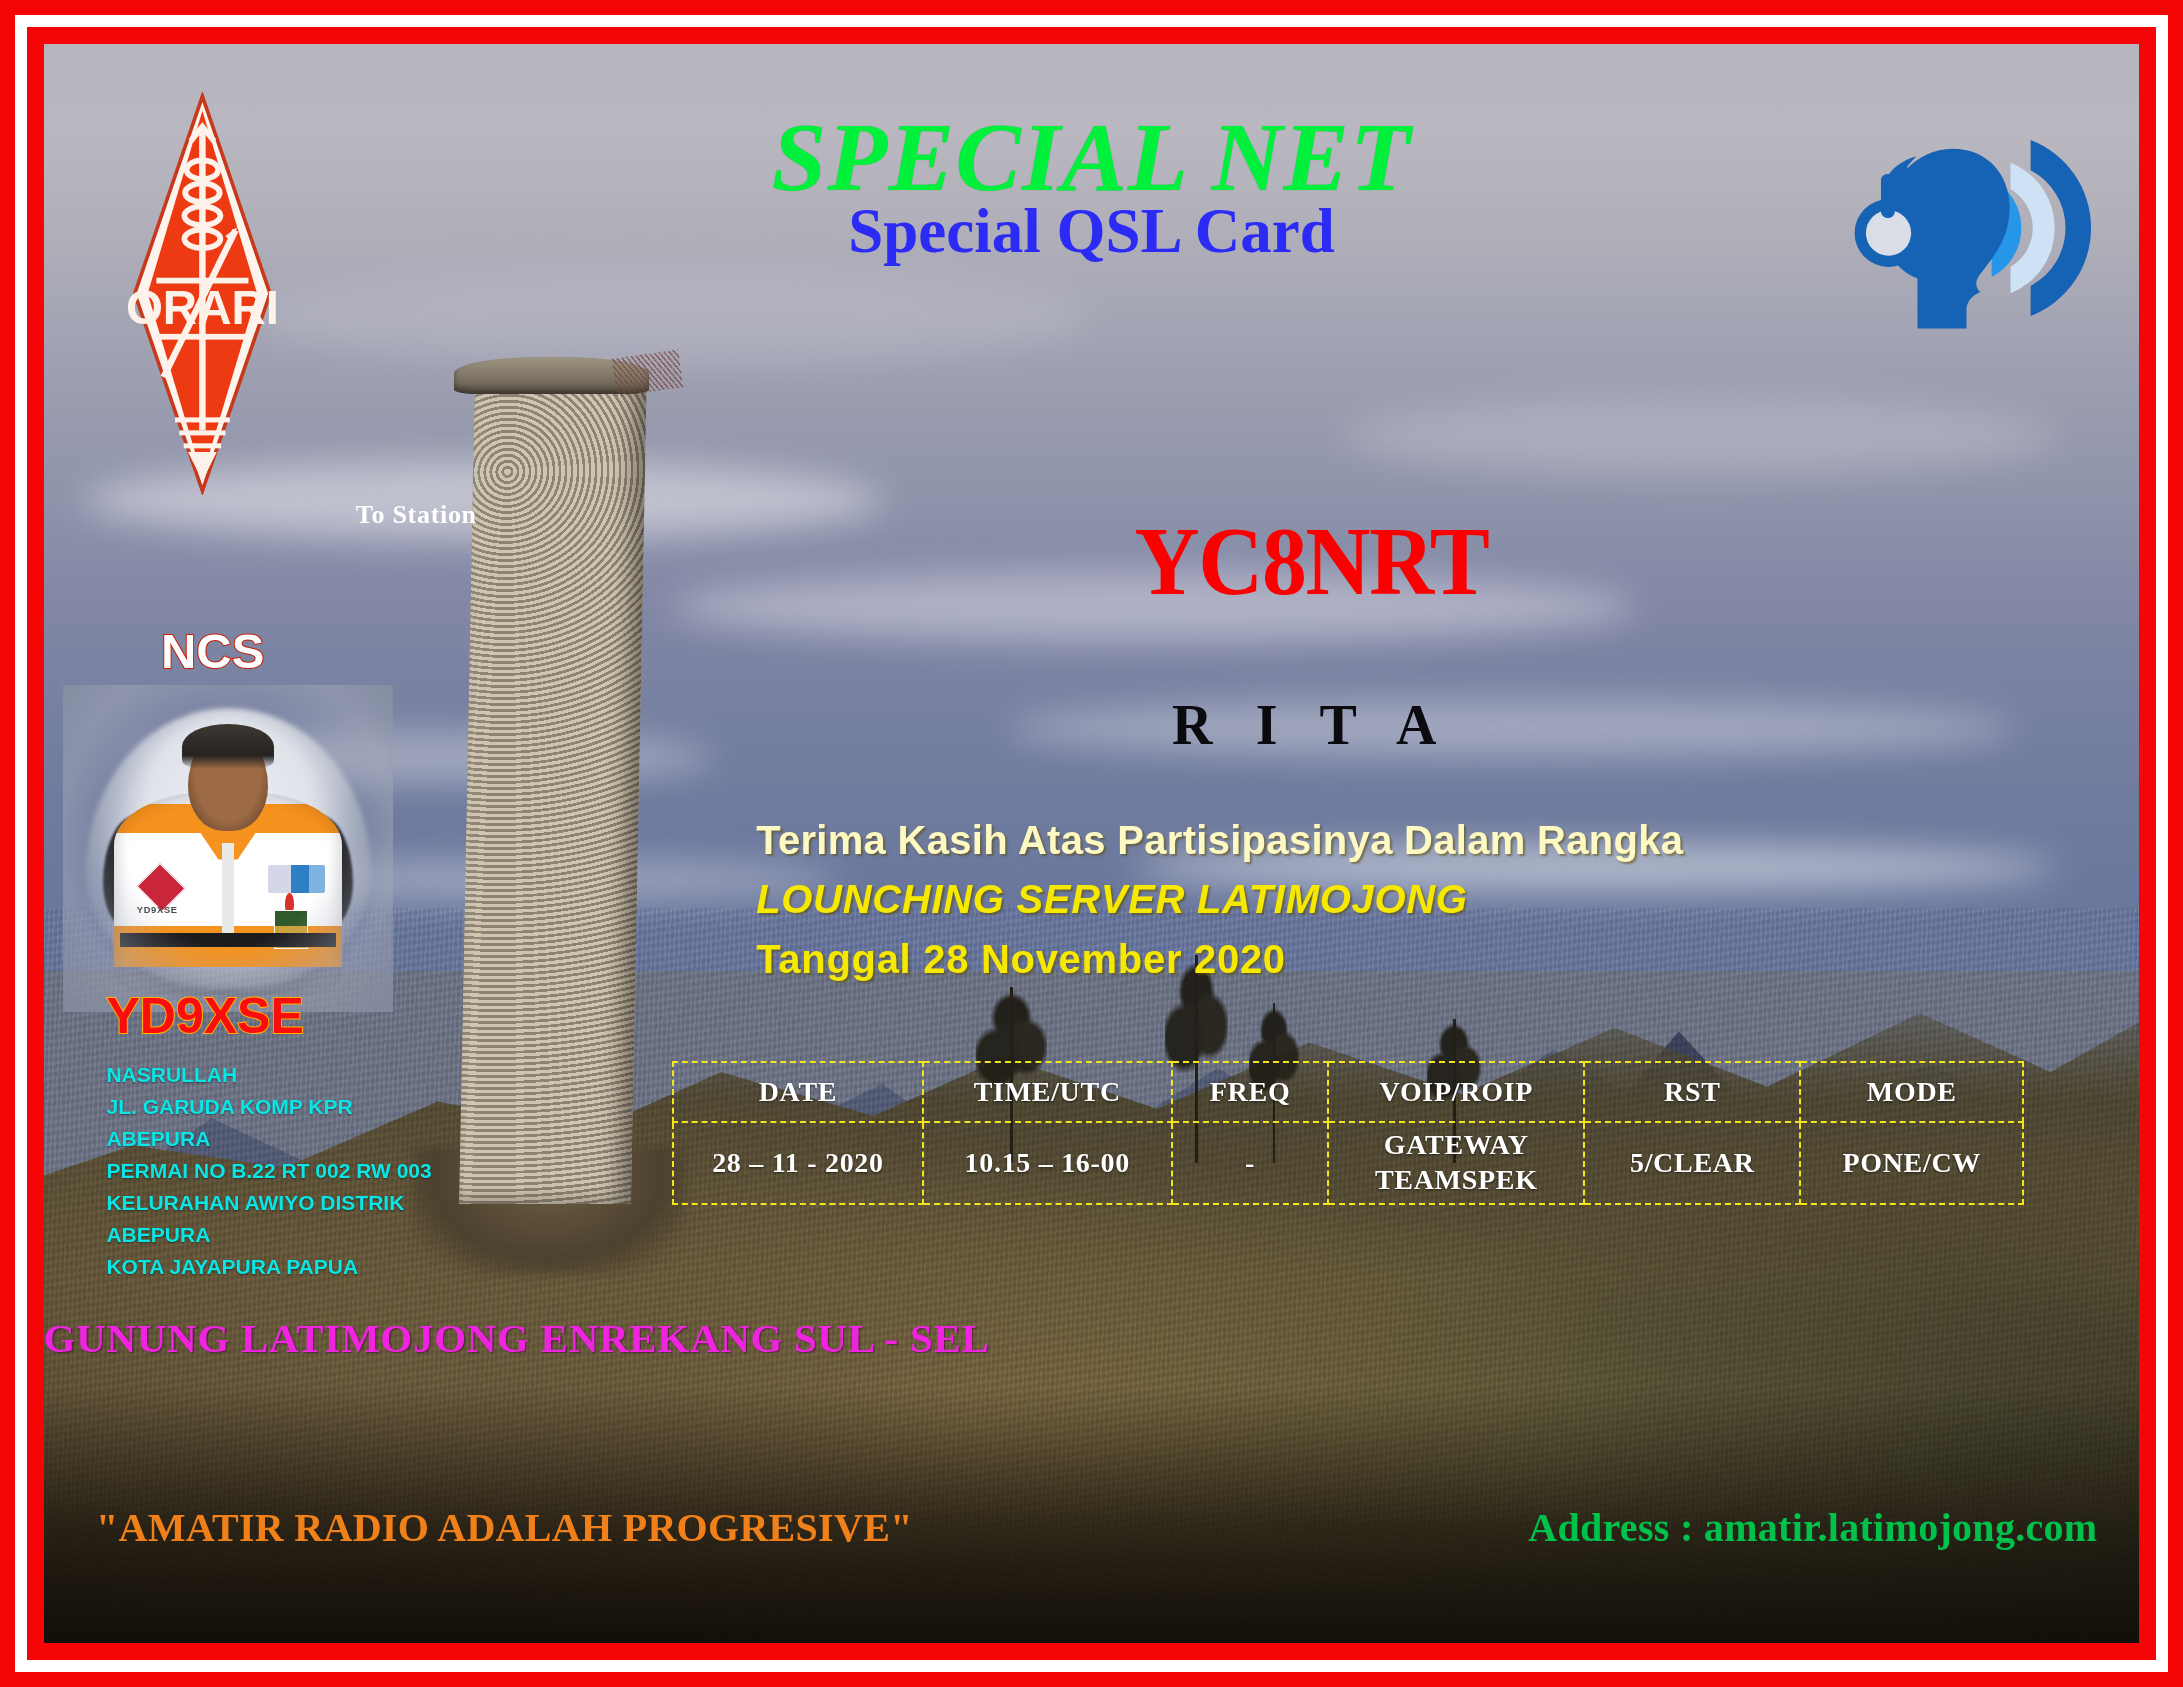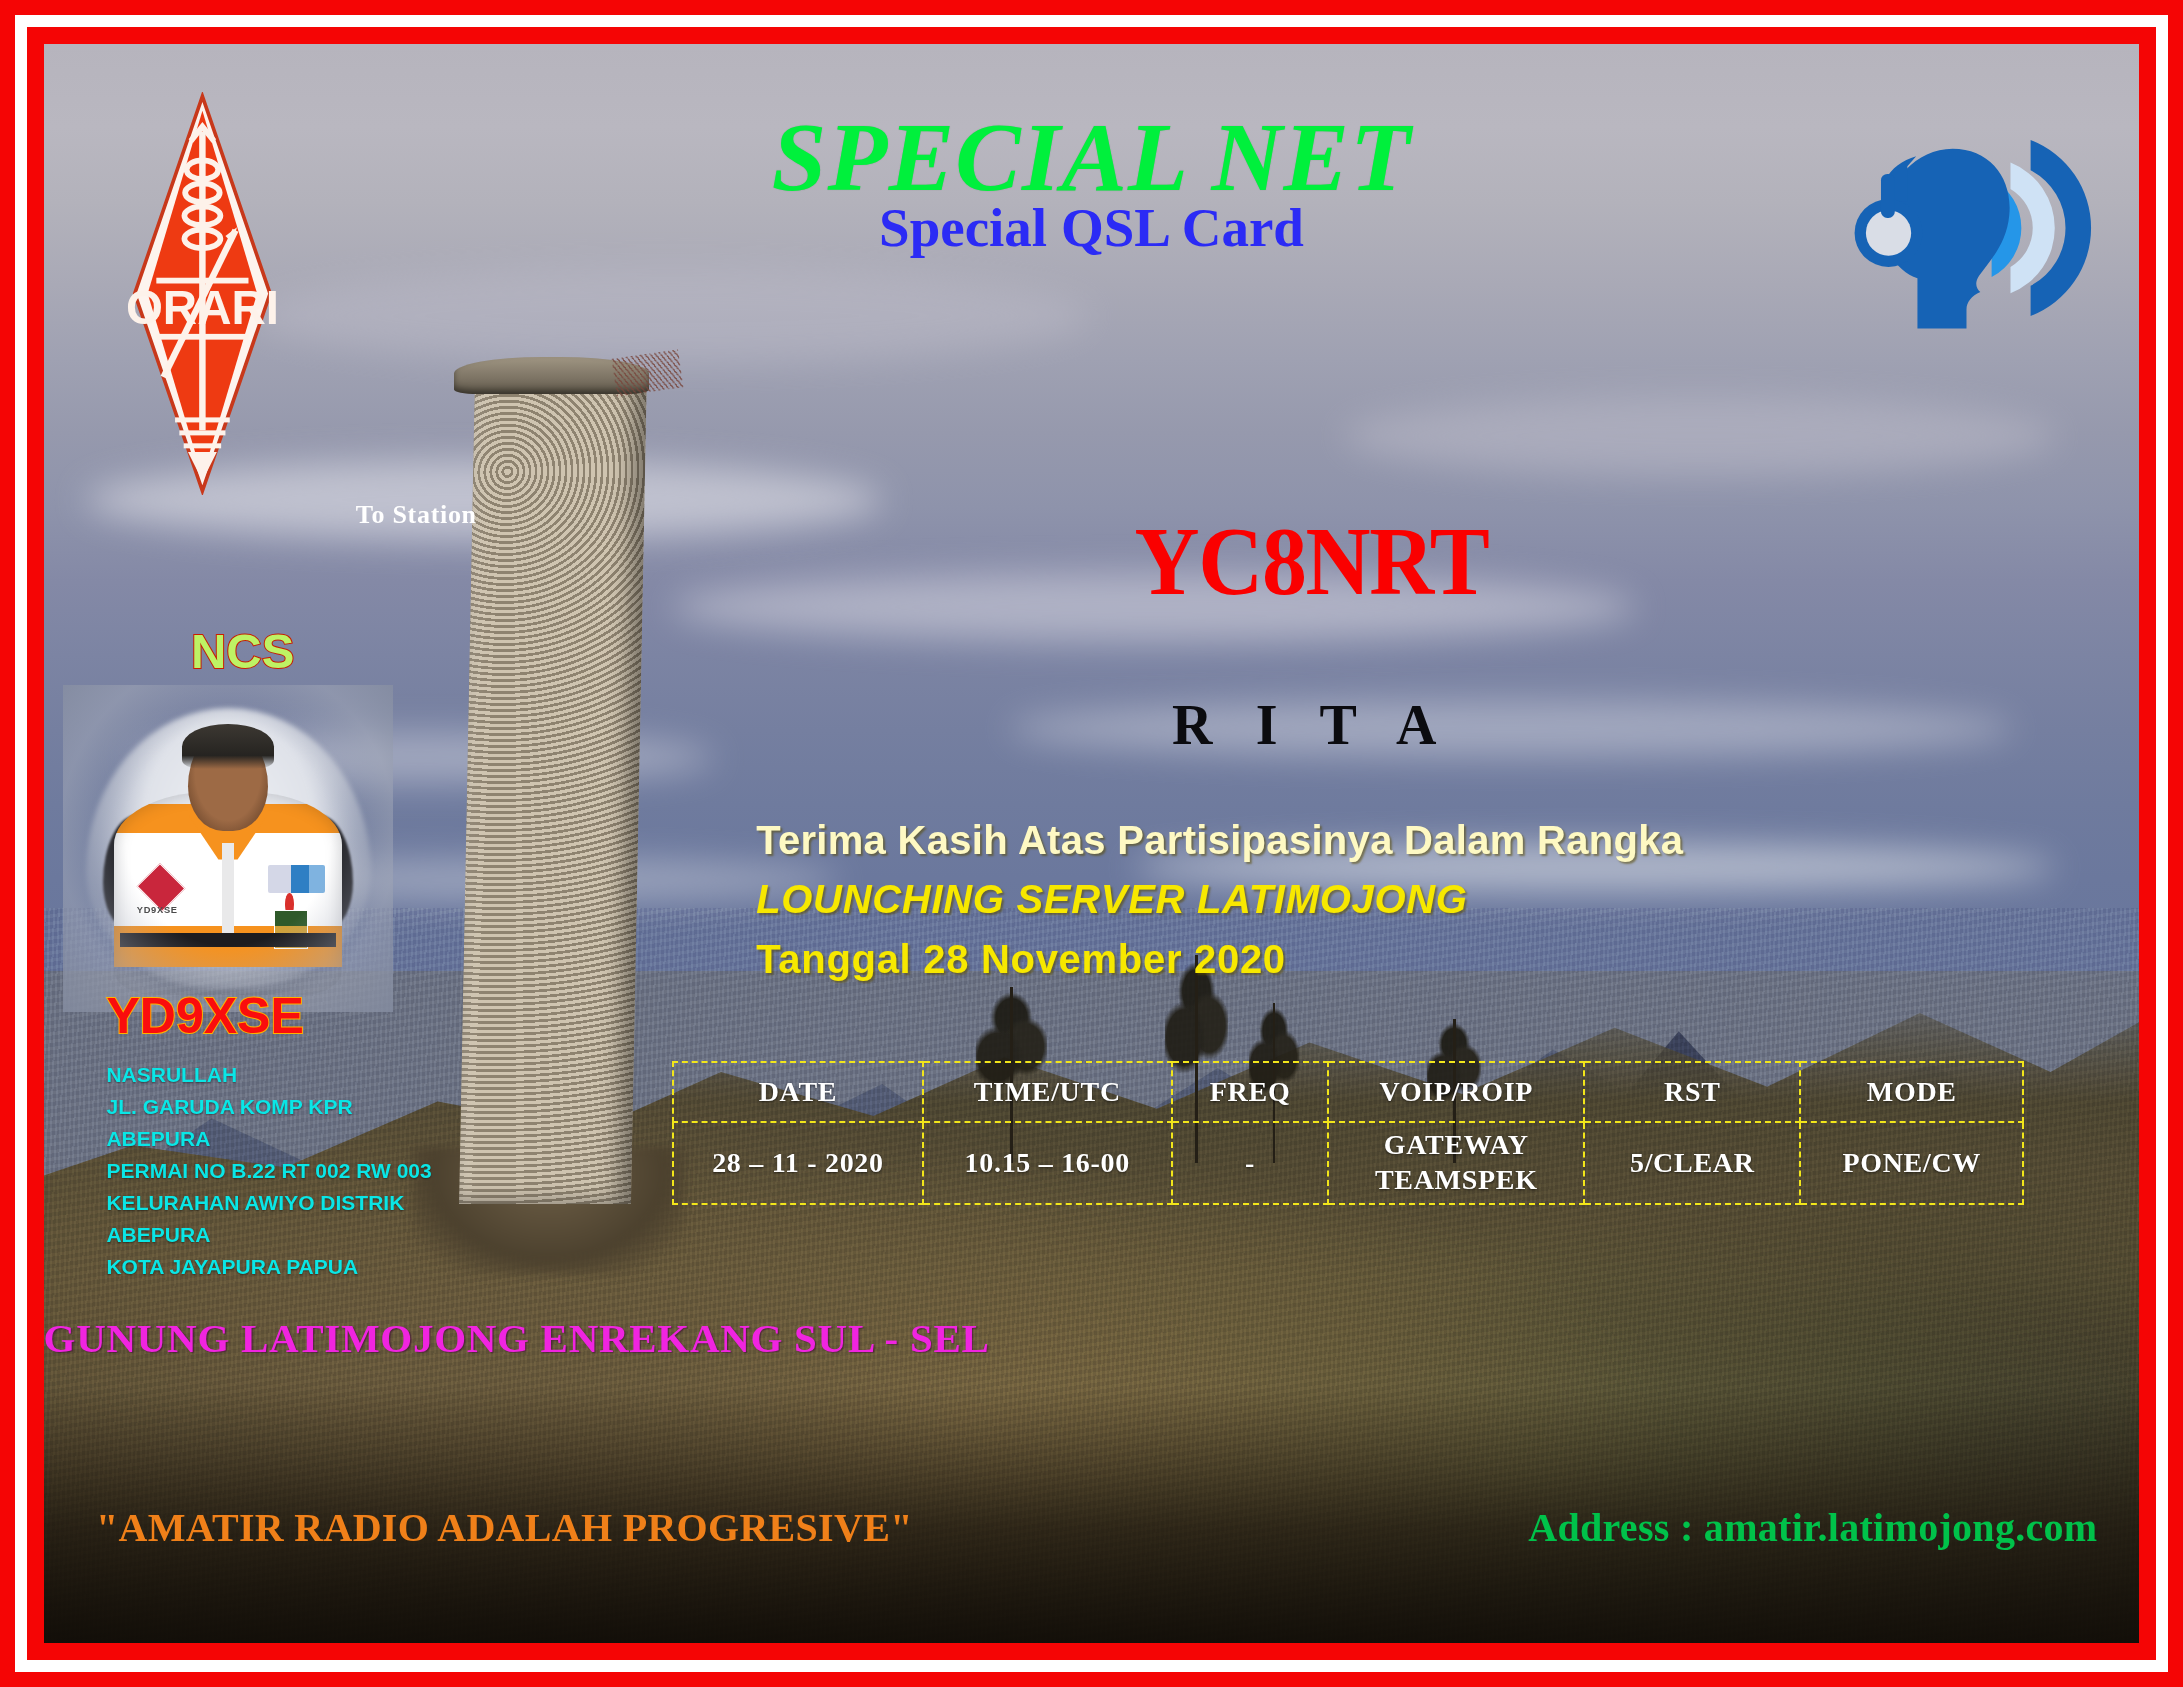--- a/index.html
+++ b/index.html
@@ -125,35 +125,34 @@
 
   .ttl-special-net{
     position:absolute;left:0;top:4.0%;width:100%;text-align:center;
     font-family:"Liberation Serif",serif;font-style:italic;font-weight:bold;
     font-size:98px;line-height:1;letter-spacing:1.3px;color:#00f03c;
     text-shadow:0 0 1.3px rgba(0,0,0,.18);
   }
   .ttl-qsl{
     position:absolute;left:0;top:9.8%;width:100%;text-align:center;
     font-family:"Liberation Serif",serif;font-weight:bold;
-    font-size:55px;line-height:1;color:#2b2bf5;
+    font-size:63px;line-height:1;color:#2b2bf5;
   }
   .to-station{
     position:absolute;left:14.9%;top:28.5%;
     font-family:"Liberation Serif",serif;font-weight:bold;font-size:26px;color:#ffffff;
     letter-spacing:0.7px;
   }
   .ncs{
     position:absolute;left:5.6%;top:36.2%;
     font-family:"Liberation Sans",sans-serif;font-weight:bold;font-size:49px;
-    color:#bef264;
+    color:#ffffff;
     -webkit-text-stroke:2px #d41d00;
     paint-order:stroke fill;
     text-shadow:0 0 1.3px rgba(0,0,0,.25);
-    margin-left:30px;
   }
   .ycall{
     position:absolute;left:3.0%;top:59.0%;
     font-family:"Liberation Sans",sans-serif;font-weight:bold;font-size:50px;
     color:#fa0d0d;
     -webkit-text-stroke:2px #ffb200;
     paint-order:stroke fill;
   }
 
   

